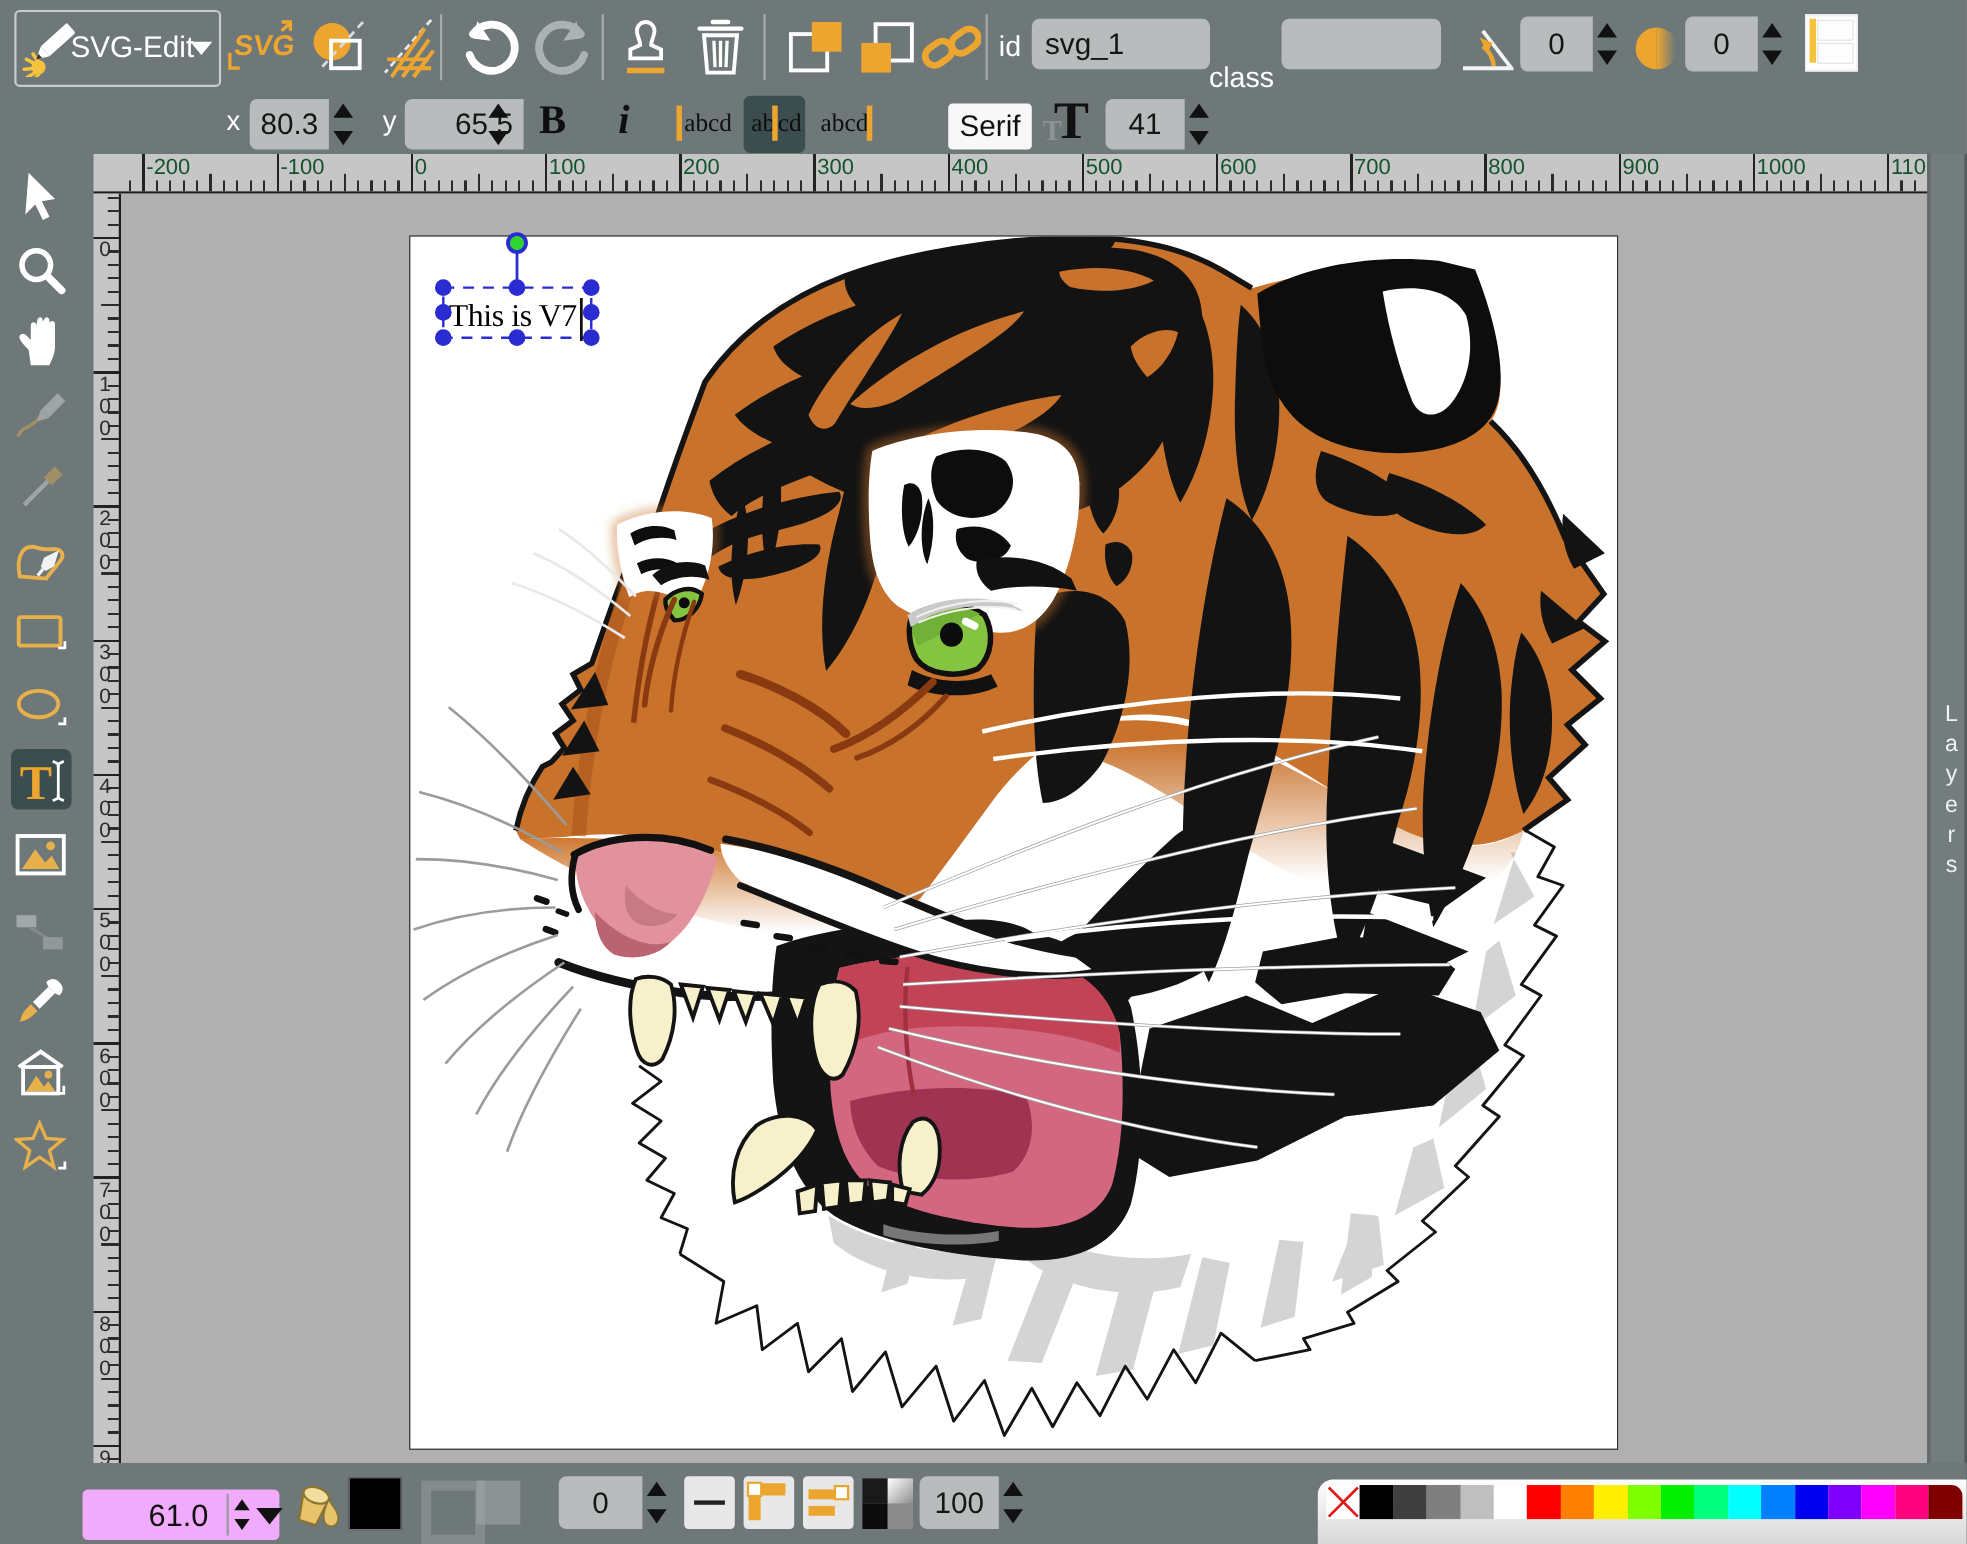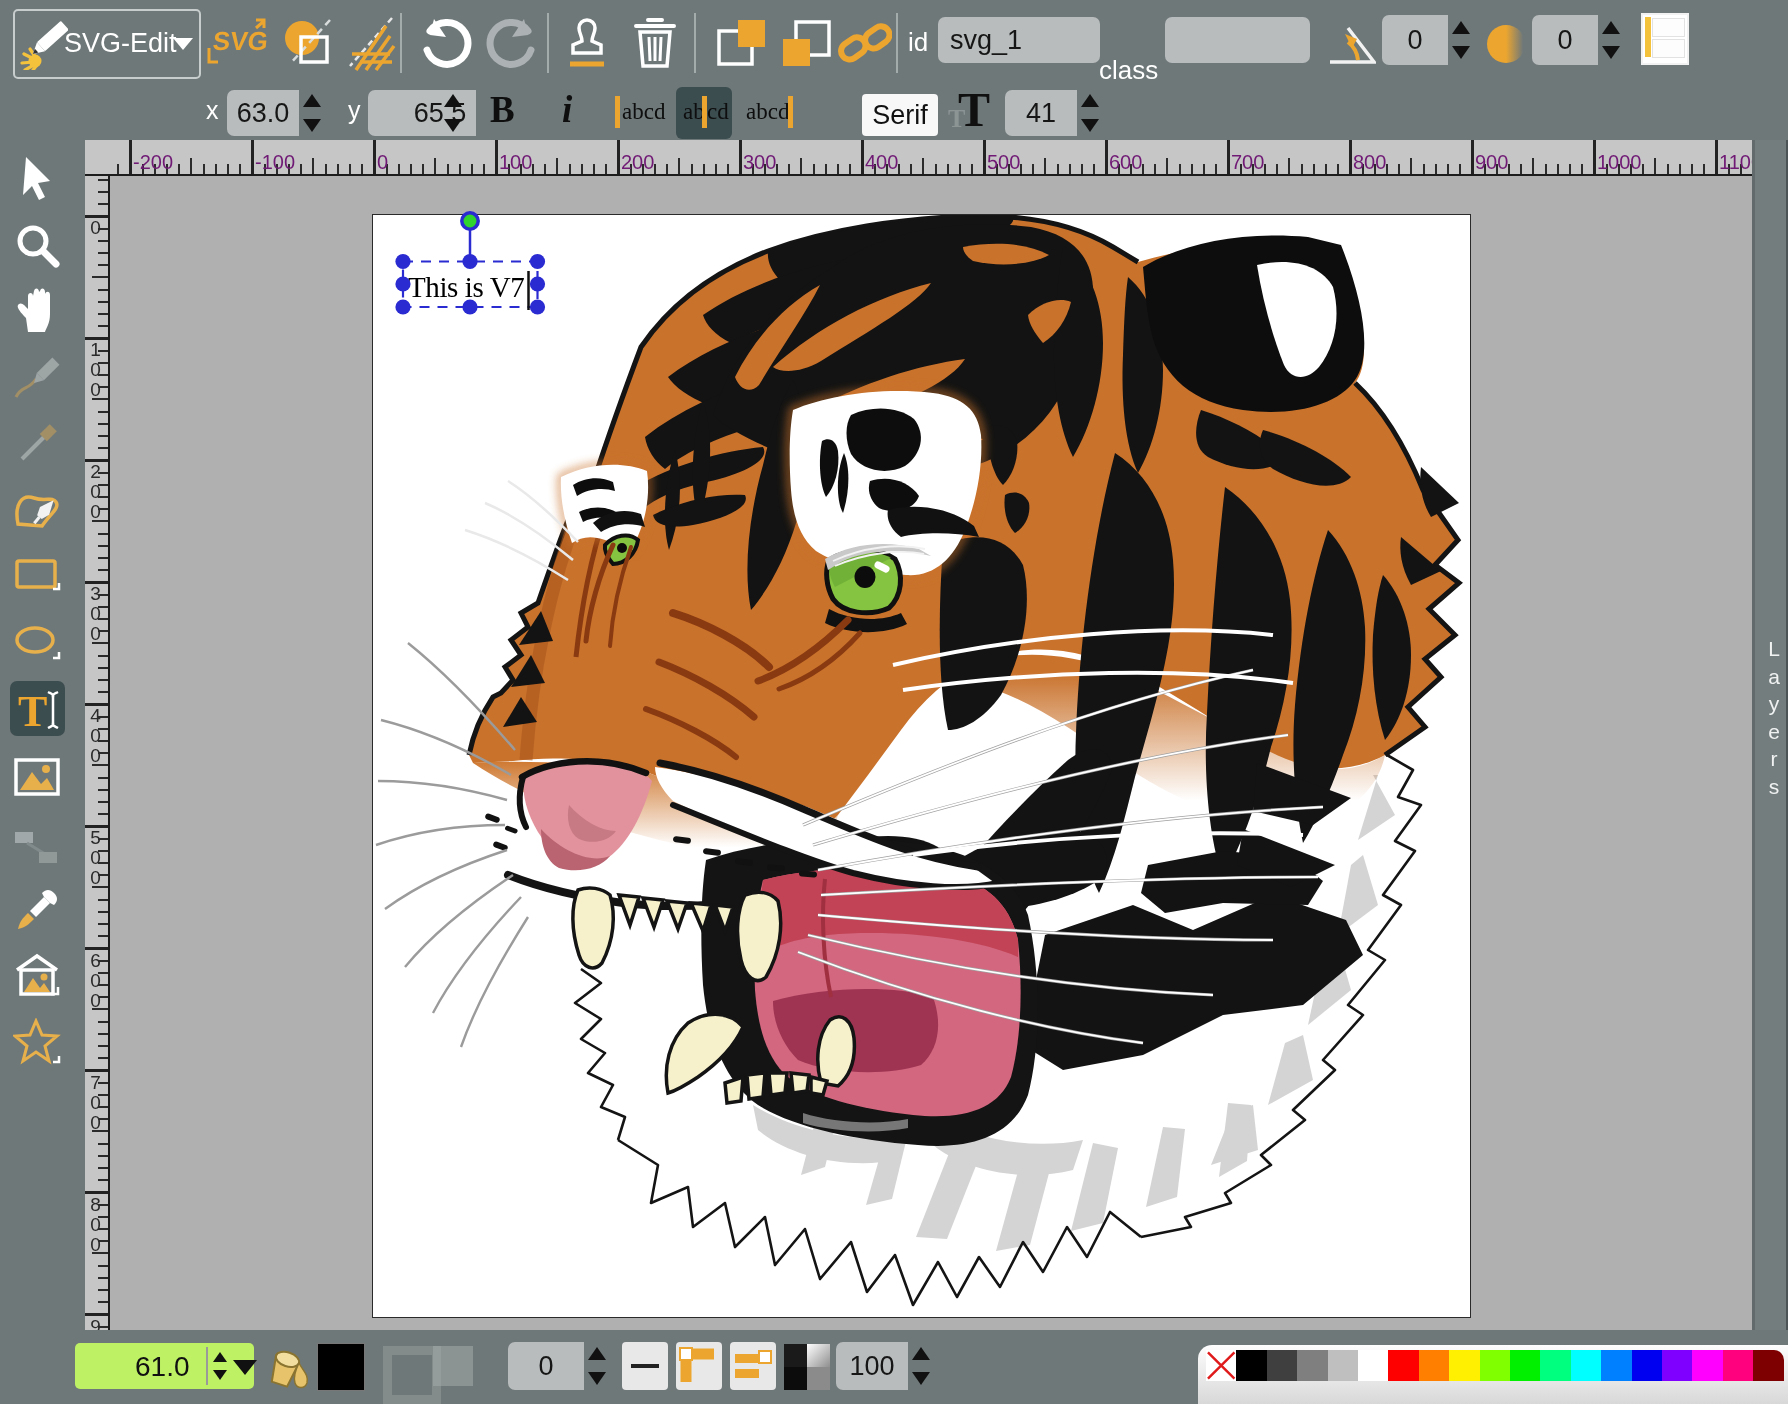--- a/index.html
+++ b/index.html
@@ -19,21 +19,21 @@
   #canvas{left:263px;top:39px;width:1097px;height:1102px;background:#fff;outline:1.5px solid #2a2a2a;}
   
   .inp{position:absolute;background:#b8bcbc;border-radius:7px;color:#161616;
        font-size:27px;line-height:46px;}
   .lbl{position:absolute;color:#fff;font-size:26px;}
   .sep{position:absolute;width:2px;height:60px;top:13px;background:#a3abab;}
   .spin{position:absolute;width:26px;height:50px;}
   .spin:before,.spin:after{content:"";position:absolute;left:4px;border-left:9px solid transparent;border-right:9px solid transparent;}
   .spin:before{top:6px;border-bottom:13px solid #111;}
   .spin:after{bottom:6px;border-top:13px solid #111;}
-  .hlabel{position:absolute;top:11px;font-size:20px;color:#701a75;letter-spacing:0px;}
+  .hlabel{position:absolute;top:1px;font-size:20px;color:#14532d;letter-spacing:0px;}
   .vlabel{position:absolute;left:4px;font-size:19px;color:#2b2b2b;width:13px;line-height:20px;text-align:center;word-break:break-all;}
   .swatch{position:absolute;top:20px;width:30.4px;height:31px;}
 </style>
 </head>
 <body>
 <div id="page">
   <div id="topbar1" class="abs">
 
     <div class="abs" style="left:13px;top:9px;width:184px;height:66px;border:2px solid #c7cccc;border-radius:5px;"></div>
     <svg class="abs" style="left:20px;top:14px" width="48" height="56" viewBox="0 0 48 56">
@@ -142,21 +142,21 @@
     <div class="spin" style="left:1598px;top:15px;"></div>
 
     <div class="abs" style="left:1641px;top:13px;width:44px;height:48px;background:#fff;border:2px solid #f2f2f2;">
       <div class="abs" style="left:2px;top:2px;width:6px;height:40px;background:#f5c23c;"></div>
       <div class="abs" style="left:9px;top:3px;width:31px;height:17px;background:#fdfdfd;border:1px solid #e2e2e2;"></div>
       <div class="abs" style="left:9px;top:24px;width:31px;height:17px;background:#fdfdfd;border:1px solid #e2e2e2;"></div>
     </div>
   </div>
   <div id="topbar2" class="abs" style="left:0;top:86px;width:1788px;height:54px;">
     <div class="lbl" style="left:206px;top:10px;font-size:25px;">x</div>
-    <div class="inp" style="left:227px;top:4px;width:72px;height:46px;text-align:center;border-radius:7px 0 0 7px;">63.0</div>
+    <div class="inp" style="left:227px;top:4px;width:72px;height:46px;text-align:center;border-radius:7px 0 0 7px;">80.3</div>
     <div class="spin" style="left:299px;top:2px;"></div>
     <div class="lbl" style="left:348px;top:10px;font-size:25px;">y</div>
     <div class="inp" style="left:368px;top:4px;width:72px;height:46px;text-align:center;border-radius:7px 0 0 7px;padding-left:36px;">65.5</div>
     <div class="spin" style="left:440px;top:2px;"></div>
     <div class="abs" style="left:490px;top:2px;color:#0e0e0e;font-family:'Liberation Serif',serif;font-weight:bold;font-size:37px;">B</div>
     <div class="abs" style="left:562px;top:2px;color:#0e0e0e;font-family:'Liberation Serif',serif;font-weight:bold;font-style:italic;font-size:37px;">i</div>
 
     <div class="abs" style="left:612px;top:4px;width:52px;height:46px;">
       <div class="abs" style="left:3px;top:6px;width:5px;height:32px;background:#eca62f;"></div>
       <div class="abs" style="left:10px;top:9px;color:#0e0e0e;font-family:'Liberation Serif',serif;font-size:23px;">abcd</div>
@@ -539,21 +539,21 @@
       </g>
 </svg>
     </div>
   </div>
   <div id="rightbar" class="abs">
     <div class="abs" style="right:0;top:0;width:2px;height:100%;background:#4d5455;"></div>
     <div class="abs" style="left:9px;top:495px;width:20px;color:#f0f2f2;font-size:21px;line-height:27.5px;text-align:center;">L<br>a<br>y<br>e<br>r<br>s</div>
   </div>
   <div id="bottombar" class="abs">
 
-    <div class="abs" style="left:75px;top:13px;width:179px;height:46px;background:#bef264;border-radius:5px;">
+    <div class="abs" style="left:75px;top:24px;width:179px;height:46px;background:#f0abfc;border-radius:5px;">
       <div class="abs" style="left:60px;top:8px;color:#111;font-size:28px;">61.0</div>
       <div class="abs" style="left:131px;top:4px;width:1.5px;height:38px;background:#9a9a9a;"></div>
       <div class="abs" style="left:138px;top:9px;width:0;height:0;border-left:7px solid transparent;border-right:7px solid transparent;border-bottom:10px solid #111;"></div>
       <div class="abs" style="left:138px;top:27px;width:0;height:0;border-left:7px solid transparent;border-right:7px solid transparent;border-top:10px solid #111;"></div>
       <div class="abs" style="left:158px;top:17px;width:0;height:0;border-left:12px solid transparent;border-right:12px solid transparent;border-top:15px solid #111;"></div>
     </div>
 
     <svg class="abs" style="left:263px;top:15px" width="50" height="48" viewBox="0 0 50 48">
       <g transform="rotate(18 22 22)">
         <path d="M10 14 L34 14 L30 40 L14 40 Z" fill="#e7c46c" stroke="#8a7430" stroke-width="2"></path>

